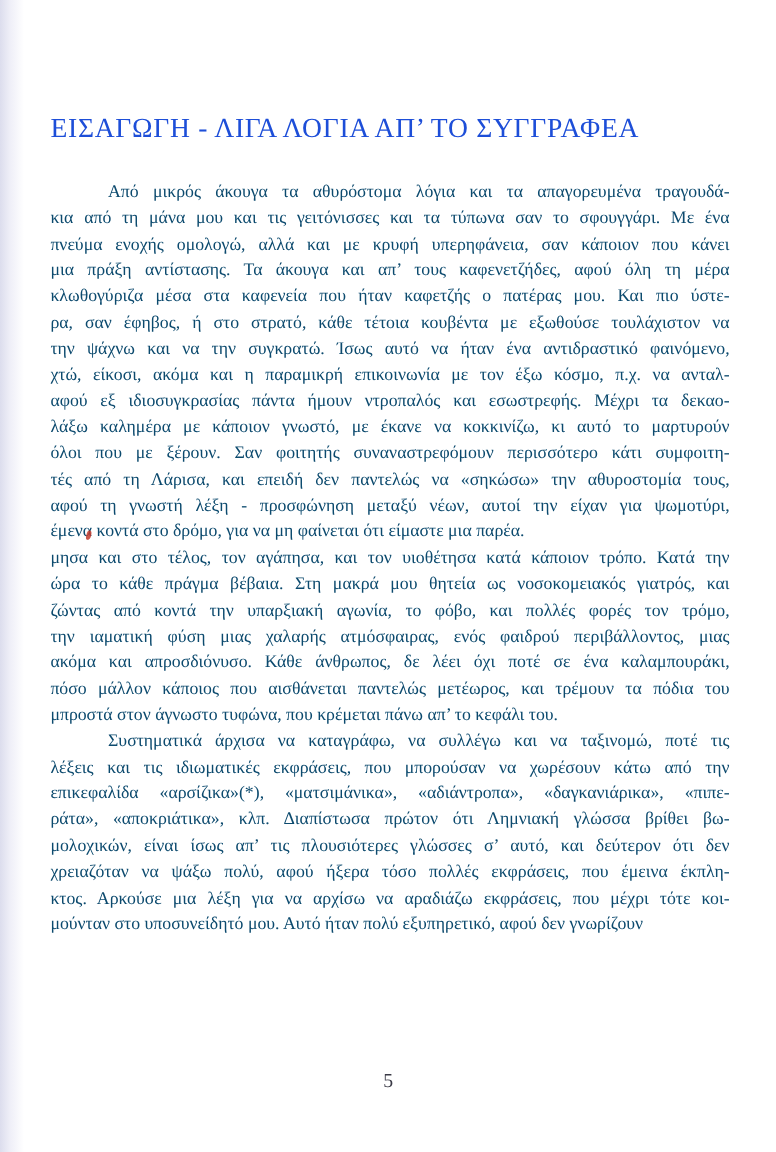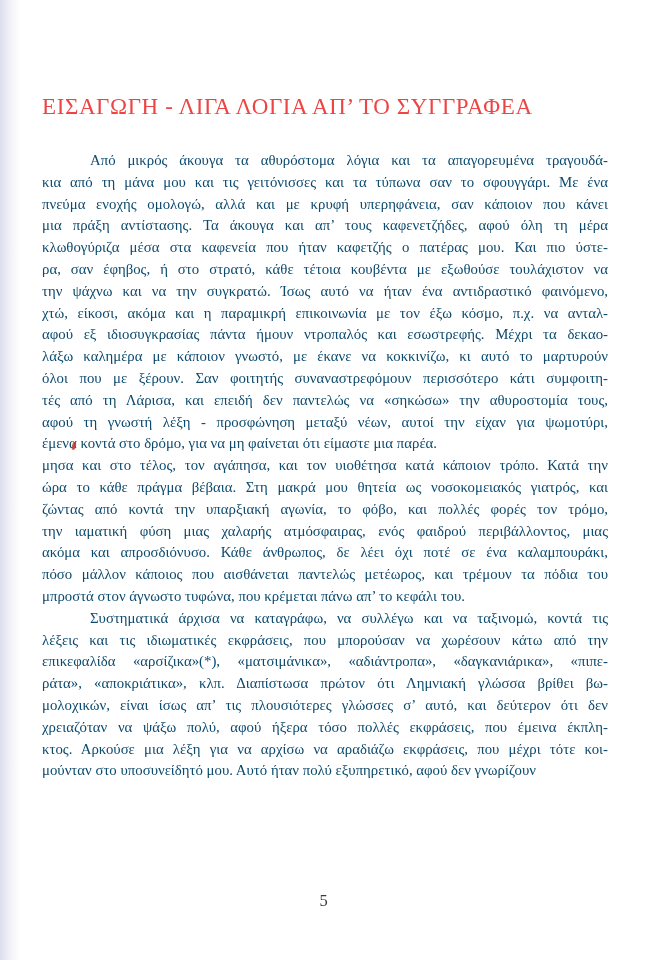--- a/index.html
+++ b/index.html
@@ -24,21 +24,21 @@
     pointer-events: none;
   }
   .title {
     position: absolute;
     top: 94px;
     left: 42px;
     margin: 0;
     font-size: 23px;
     font-weight: 400;
     letter-spacing: 0.6px;
-    color: #ef4444;
+    color: #1d4ed8;
     white-space: nowrap;
   }
   .body-text {
     position: absolute;
     top: 150px;
     left: 42px;
     width: 566px;
     font-size: 14.8px;
     line-height: 21.8px;
     color: #0c4a6e;
@@ -97,21 +97,21 @@
       <div class="line">τές από τη Λάρισα, και επειδή δεν παντελώς να «σηκώσω» την αθυροστομία τους,</div>
       <div class="line">αφού τη γνωστή λέξη - προσφώνηση μεταξύ νέων, αυτοί την είχαν για ψωμοτύρι,</div>
       <div class="line last">έμενα κοντά στο δρόμο, για να μη φαίνεται ότι είμαστε μια παρέα.</div>
       <div class="line">μησα και στο τέλος, τον αγάπησα, και τον υιοθέτησα κατά κάποιον τρόπο. Κατά την</div>
       <div class="line">ώρα το κάθε πράγμα βέβαια. Στη μακρά μου θητεία ως νοσοκομειακός γιατρός, και</div>
       <div class="line">ζώντας από κοντά την υπαρξιακή αγωνία, το φόβο, και πολλές φορές τον τρόμο,</div>
       <div class="line">την ιαματική φύση μιας χαλαρής ατμόσφαιρας, ενός φαιδρού περιβάλλοντος, μιας</div>
       <div class="line">ακόμα και απροσδιόνυσο. Κάθε άνθρωπος, δε λέει όχι ποτέ σε ένα καλαμπουράκι,</div>
       <div class="line">πόσο μάλλον κάποιος που αισθάνεται παντελώς μετέωρος, και τρέμουν τα πόδια του</div>
       <div class="line last">μπροστά στον άγνωστο τυφώνα, που κρέμεται πάνω απ’ το κεφάλι του.</div>
-      <div class="line first">Συστηματικά άρχισα να καταγράφω, να συλλέγω και να ταξινομώ, κοντά τις</div>
+      <div class="line first">Συστηματικά άρχισα να καταγράφω, να συλλέγω και να ταξινομώ, ποτέ τις</div>
       <div class="line">λέξεις και τις ιδιωματικές εκφράσεις, που μπορούσαν να χωρέσουν κάτω από την</div>
       <div class="line">επικεφαλίδα «αρσίζικα»(*), «ματσιμάνικα», «αδιάντροπα», «δαγκανιάρικα», «πιπε-</div>
       <div class="line">ράτα», «αποκριάτικα», κλπ. Διαπίστωσα πρώτον ότι Λημνιακή γλώσσα βρίθει βω-</div>
       <div class="line">μολοχικών, είναι ίσως απ’ τις πλουσιότερες γλώσσες σ’ αυτό, και δεύτερον ότι δεν</div>
       <div class="line">χρειαζόταν να ψάξω πολύ, αφού ήξερα τόσο πολλές εκφράσεις, που έμεινα έκπλη-</div>
       <div class="line">κτος. Αρκούσε μια λέξη για να αρχίσω να αραδιάζω εκφράσεις, που μέχρι τότε κοι-</div>
       <div class="line last">μούνταν στο υποσυνείδητό μου. Αυτό ήταν πολύ εξυπηρετικό, αφού δεν γνωρίζουν</div>
     </div>
   <div class="ink-mark"></div>
   <div class="page-number">5</div>

